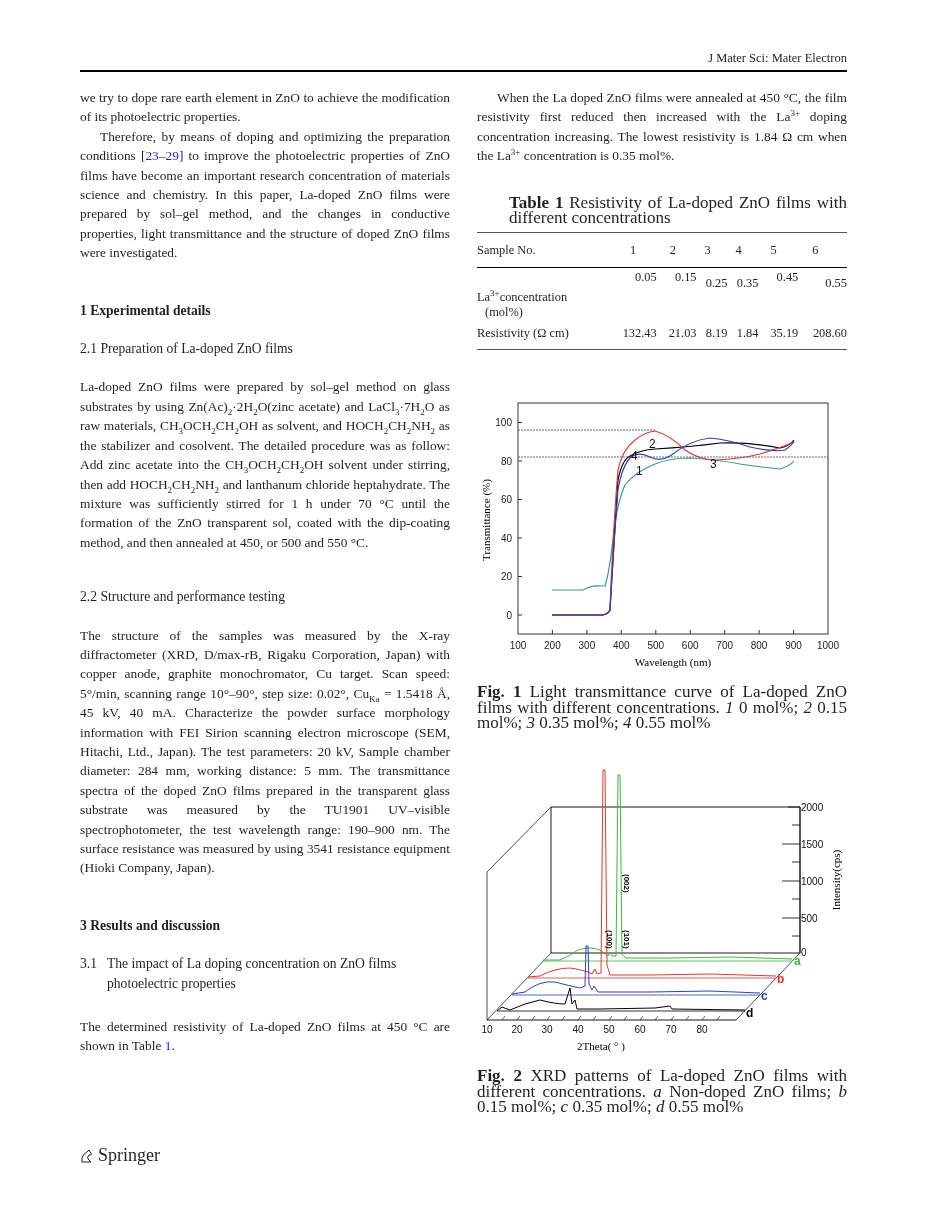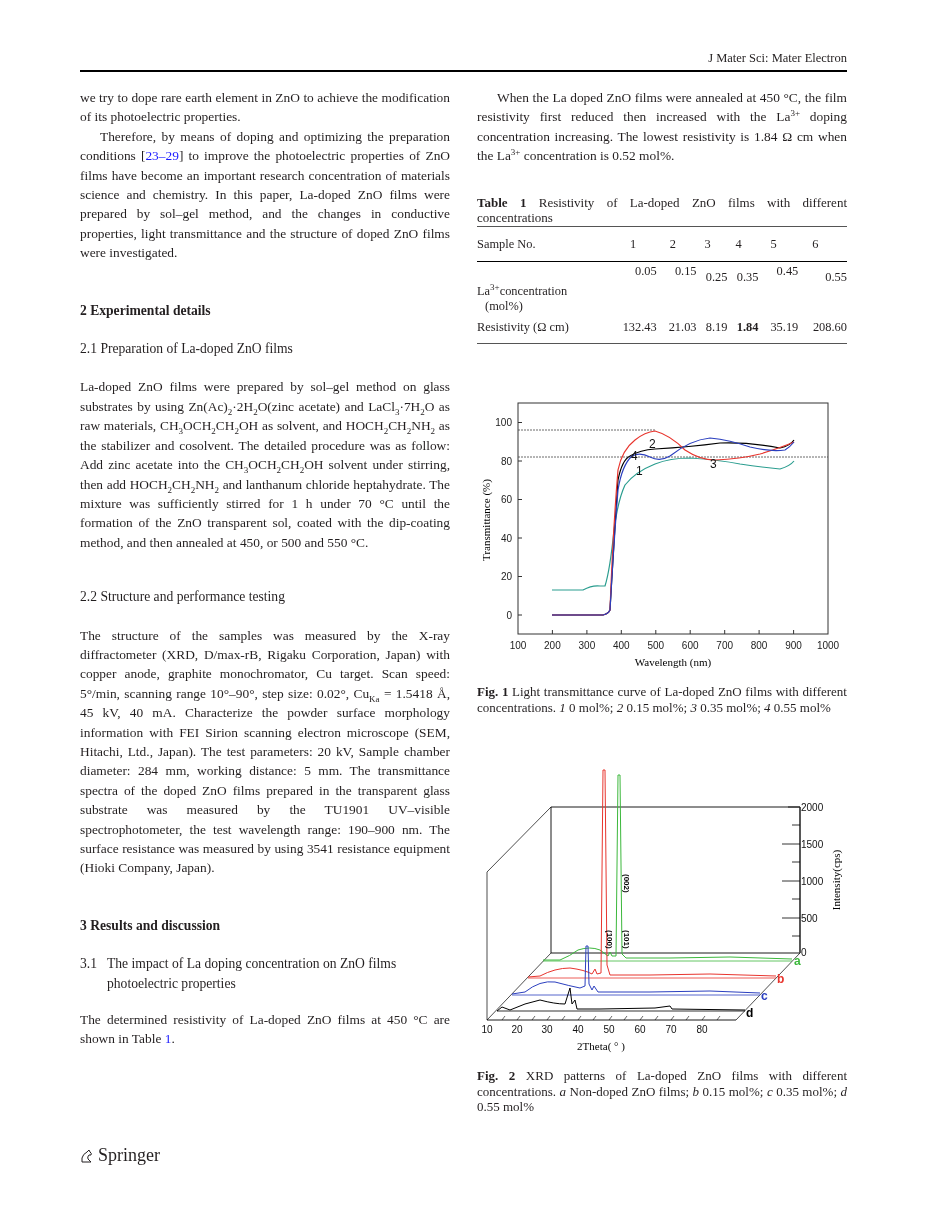--- a/index.html
+++ b/index.html
@@ -11,61 +11,61 @@
   .left { left:80px; }
   .right { left:477px; }
   p { text-align:justify; }
   .indent { text-indent:20px; }
   .link { color:#1a1aff; }
   .h2 { font-weight:bold; font-size:13.6px; }
   .h3 { font-size:13.6px; }
   sub, sup { font-size:9px; line-height:0; }
   .footer { position:absolute; top:1145px; left:80px; font-size:18px; display:flex; align-items:center; gap:4px; }
   table { border-collapse:collapse; width:370px; font-size:12.4px; }
-  .tcap { font-size:13px; line-height:15.5px; text-align:justify; }
-  .fcap { font-size:13px; line-height:15.5px; text-align:justify; }
+  .tcap { font-size:17px; line-height:15.5px; text-align:justify;margin-left:32px; }
+  .fcap { font-size:17px; line-height:15.5px; text-align:justify; }
   th, td { font-weight:normal; text-align:right; padding:0; vertical-align:top; }
   th:first-child, td:first-child { text-align:left; }
   .thead-row th { padding:8px 0 7px 0; }
   .rule-top { border-top:1.5px solid #555; }
   .rule-mid { border-bottom:1.8px solid #000; }
   .rule-bot { border-bottom:1px solid #555; }
   svg text { font-family:"Liberation Sans", "DejaVu Sans", sans-serif; }
 </style>
 </head>
 <body>
 
 <div class="journal">J Mater Sci: Mater Electron</div>
 <div class="header-rule"></div>
 
 <div class="col left">
   <p>we try to dope rare earth element in ZnO to achieve the modification of its photoelectric properties.</p>
   <p class="indent"><span>Therefore, by means of doping and optimizing the preparation conditions [</span><a class="link">23–29</a><span>] to improve the photoelectric properties of ZnO films have become an important research concentration of materials science and chemistry. In this paper, La-doped ZnO films were prepared by sol–gel method, and the changes in conductive properties, light transmittance and the structure of doped ZnO films were investigated.</span></p>
 
-  <div class="h2" style="margin-top:38px;">2  Experimental details</div>
+  <div class="h2" style="margin-top:38px;">1  Experimental details</div>
   <div class="h3" style="margin-top:19px;">2.1  Preparation of La-doped ZnO films</div>
 
   <p style="margin-top:19px;"><span>La-doped ZnO films were prepared by sol–gel method on glass substrates by using Zn(Ac)</span><sub>2</sub><span>·2H</span><sub>2</sub><span>O(zinc acetate) and LaCl</span><sub>3</sub><span>·7H</span><sub>2</sub><span>O as raw materials, CH</span><sub>3</sub><span>OCH</span><sub>2</sub><span>CH</span><sub>2</sub><span>OH as solvent, and HOCH</span><sub>2</sub><span>CH</span><sub>2</sub><span>NH</span><sub>2</sub><span> as the stabilizer and cosolvent. The detailed procedure was as follow: Add zinc acetate into the CH</span><sub>3</sub><span>OCH</span><sub>2</sub><span>CH</span><sub>2</sub><span>OH solvent under stirring, then add HOCH</span><sub>2</sub><span>CH</span><sub>2</sub><span>NH</span><sub>2</sub><span> and lanthanum chloride heptahydrate. The mixture was sufficiently stirred for 1 h under 70 °C until the formation of the ZnO transparent sol, coated with the dip-coating method, and then annealed at 450, or 500 and 550 °C.</span></p>
 
   <div class="h3" style="margin-top:35px;">2.2  Structure and performance testing</div>
   <p style="margin-top:19px;"><span>The structure of the samples was measured by the X-ray diffractometer (XRD, D/max-rB, Rigaku Corporation, Japan) with copper anode, graphite monochromator, Cu target. Scan speed: 5°/min, scanning range 10°–90°, step size: 0.02°, Cu</span><sub>Ka</sub><span> = 1.5418 Å, 45 kV, 40 mA. Characterize the powder surface morphology information with FEI Sirion scanning electron microscope (SEM, Hitachi, Ltd., Japan). The test parameters: 20 kV, Sample chamber diameter: 284 mm, working distance: 5 mm. The transmittance spectra of the doped ZnO films prepared in the transparent glass substrate was measured by the TU1901 UV–visible spectrophotometer, the test wavelength range: 190–900 nm. The surface resistance was measured by using 3541 resistance equipment (Hioki Company, Japan).</span></p>
 
   <div class="h2" style="margin-top:38px;">3  Results and discussion</div>
   <div class="h3" style="margin-top:19px; display:flex;">
     <span style="width:27px; flex:none;">3.1</span>
     <span style="width:310px; text-align:left;">The impact of La doping concentration on ZnO films photoelectric properties</span>
   </div>
-  <p style="margin-top:17px;"><span>The determined resistivity of La-doped ZnO films at 450 °C are shown in Table </span><a class="link">1</a><span>.</span></p>
+  <p style="margin-top:24px;"><span>The determined resistivity of La-doped ZnO films at 450 °C are shown in Table </span><a class="link">1</a><span>.</span></p>
 </div>
 
 <div class="col right">
-  <p class="indent"><span>When the La doped ZnO films were annealed at 450 °C, the film resistivity first reduced then increased with the La</span><sup>3+</sup><span> doping concentration increasing. The lowest resistivity is 1.84 Ω cm when the La</span><sup>3+</sup><span> concentration is 0.52 mol%.</span></p>
+  <p class="indent"><span>When the La doped ZnO films were annealed at 450 °C, the film resistivity first reduced then increased with the La</span><sup>3+</sup><span> doping concentration increasing. The lowest resistivity is 1.84 Ω cm when the La</span><sup>3+</sup><span> concentration is 0.35 mol%.</span></p>
 
   <div class="tcap" style="margin-top:29px;"><b>Table 1</b><span> Resistivity of La-doped ZnO films with different concentrations</span></div>
-  <table style="">
+  <table style="margin-top:6px;">
     <tbody>
         <tr class="thead-row rule-top rule-mid">
       <th>Sample No.</th>
       <th style="text-align:left; padding-left:22px;">1</th>
       <th style="text-align:left; padding-left:13px;">2</th>
       <th style="text-align:left; padding-left:8px;">3</th>
       <th style="text-align:left; padding-left:8px;">4</th>
       <th style="text-align:left; padding-left:12px;">5</th>
       <th style="text-align:left; padding-left:14px;">6</th>
     </tr>
@@ -76,21 +76,21 @@
       <td style="padding-top:6px;">0.25</td>
       <td style="padding-top:6px;">0.35</td>
       <td style="">0.45</td>
       <td style="padding-top:6px;">0.55</td>
     </tr>
     <tr class="rule-bot">
       <td style="padding:4px 0 6px 0;">Resistivity (Ω cm)</td>
       <td style="padding:4px 0 6px 0;">132.43</td>
       <td style="padding:4px 0 6px 0;">21.03</td>
       <td style="padding:4px 0 6px 0;">8.19</td>
-      <td style="padding:4px 0 6px 0;font-weight:bold;">1.84</td>
+      <td style="padding:4px 0 6px 0;">1.84</td>
       <td style="padding:4px 0 6px 0;">35.19</td>
       <td style="padding:4px 0 6px 0;">208.60</td>
     </tr>
   </tbody>
     </table>
 </div>
 
 <svg style="position:absolute; left:470px; top:390px;" width="380" height="290" viewBox="0 0 380 290">
   <rect x="48" y="13" width="310" height="231" fill="none" stroke="#333" stroke-width="1"></rect>
 

